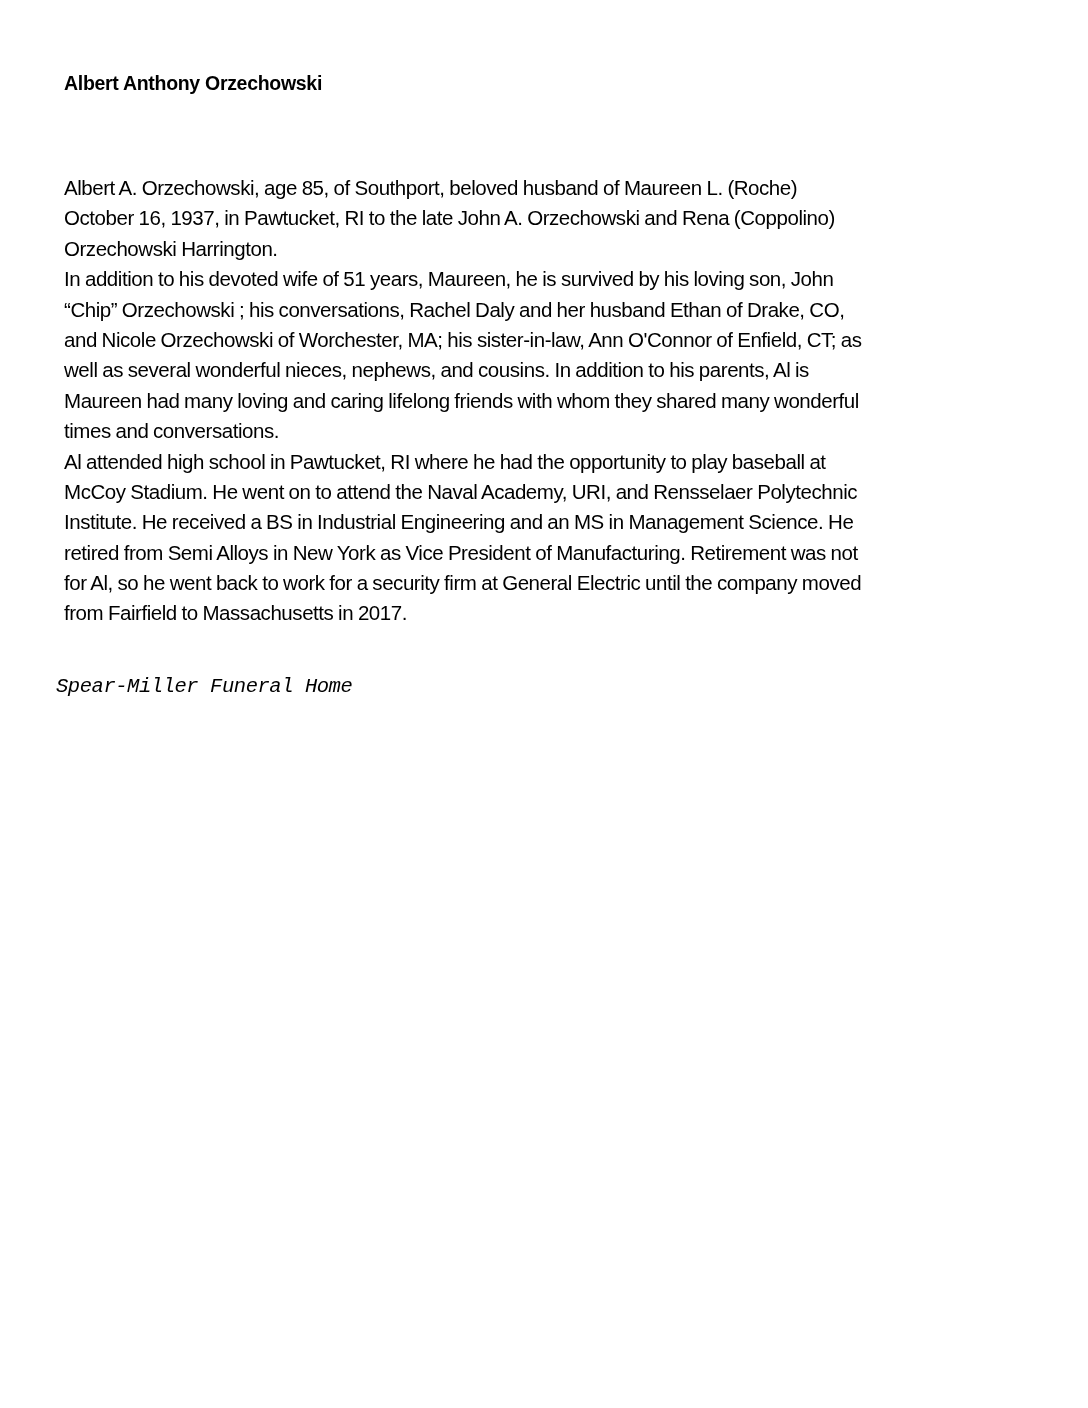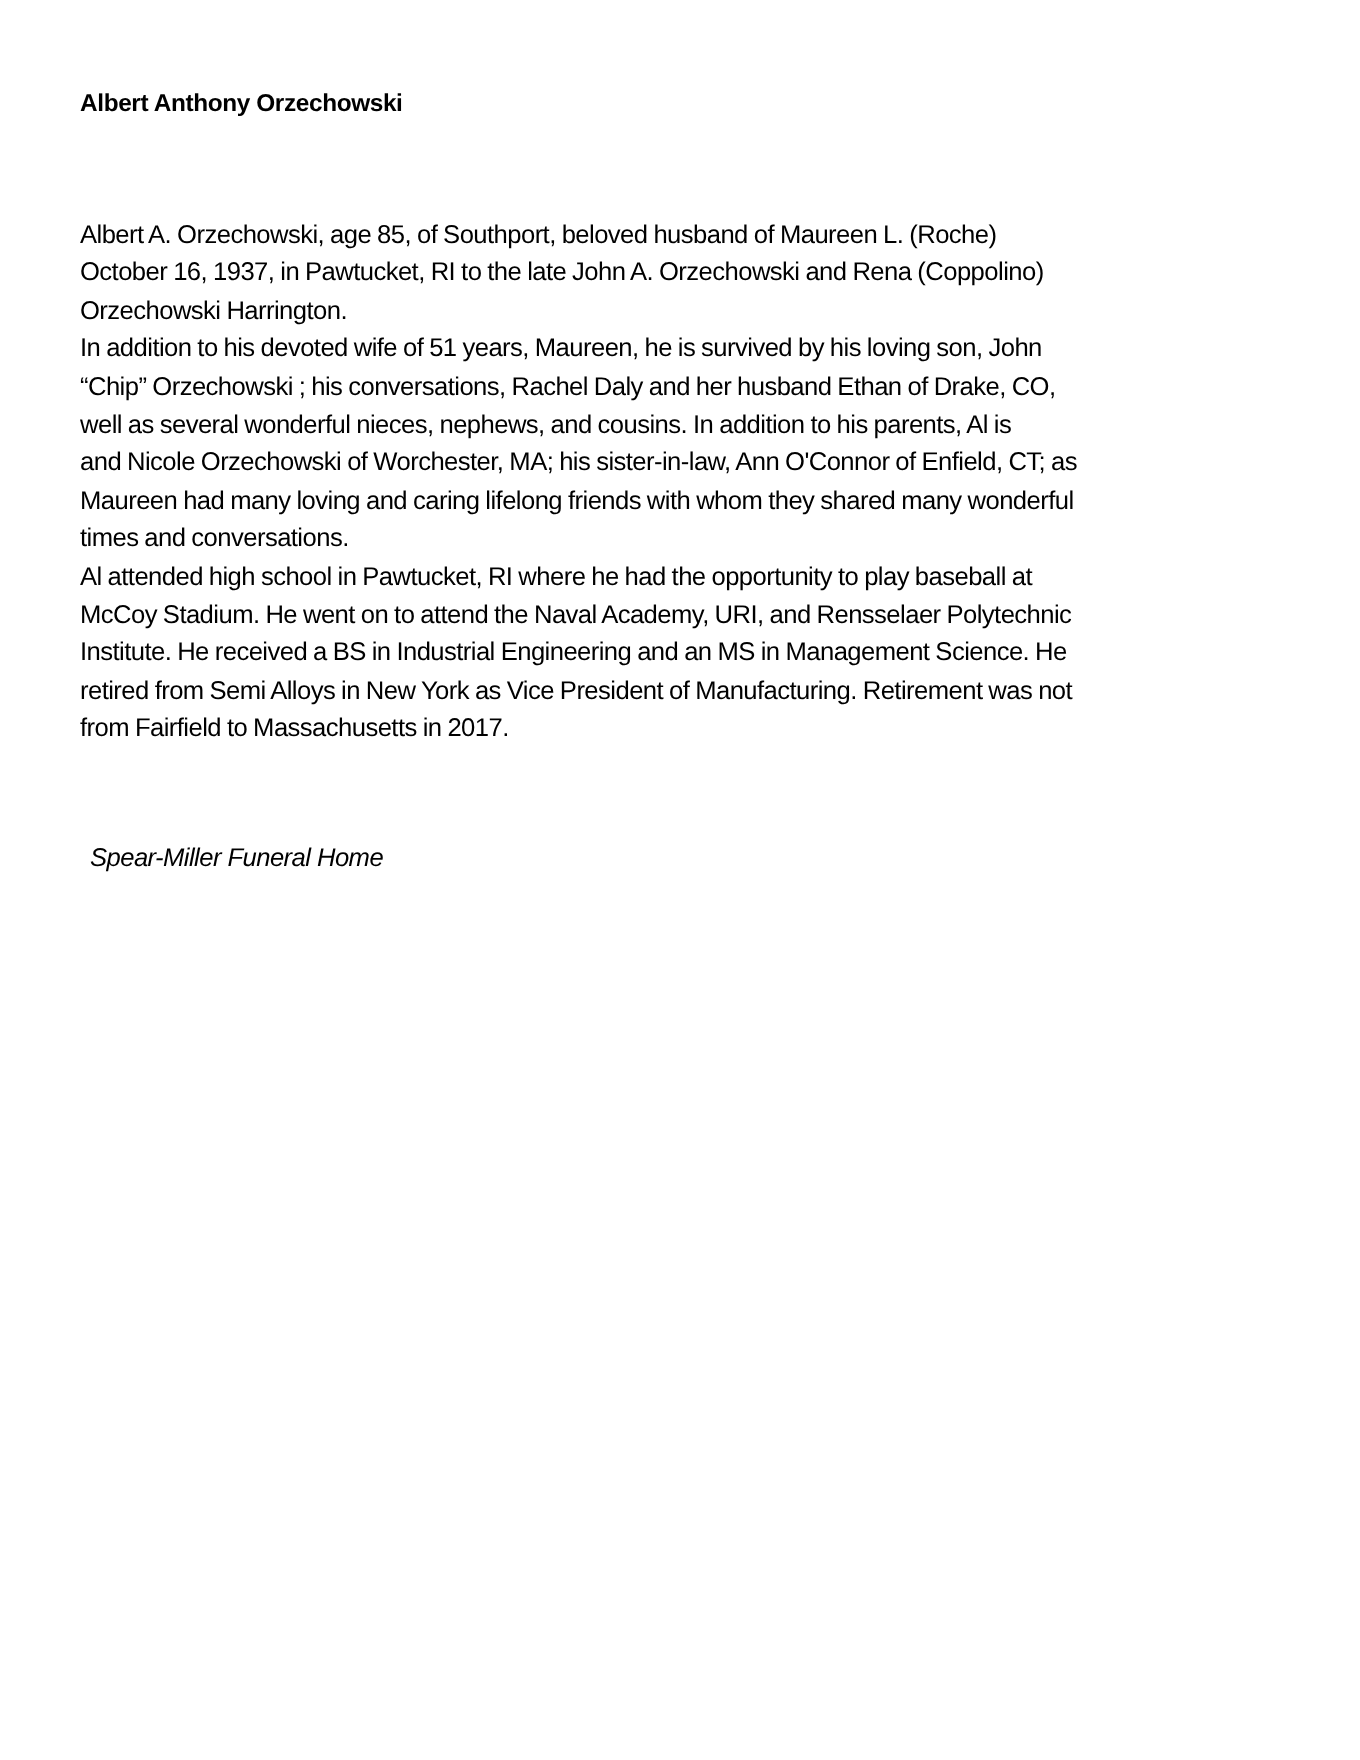--- a/index.html
+++ b/index.html
@@ -43,52 +43,54 @@
     .line {
       font-size: 20.5px;
       line-height: 30.4px;
       height: 30.4px;
       white-space: nowrap;
       letter-spacing: -0.45px;
       word-spacing: -0.5px;
     }
     .signature {
       position: absolute;
-      left: 72px;
+      left: 56px;
       top: 672px;
       font-size: 20.5px;
       font-style: italic;
       line-height: 30px;
       letter-spacing: -0.45px;
       white-space: nowrap;
+      font-family: Liberation Mono, monospace;
     }
   </style>
 </head>
 <body>
 
 <div class="page">
   <div class="title">Albert Anthony Orzechowski</div>
 
   <div class="body-block">
     <div>
       <div class="line">Albert A. Orzechowski, age 85, of Southport, beloved husband of Maureen L. (Roche)</div>
       <div class="line">October 16, 1937, in Pawtucket, RI to the late John A. Orzechowski and Rena (Coppolino)</div>
       <div class="line">Orzechowski Harrington.</div>
     </div>
     <div>
       <div class="line">In addition to his devoted wife of 51 years, Maureen, he is survived by his loving son, John</div>
       <div class="line">“Chip” Orzechowski ; his conversations, Rachel Daly and her husband Ethan of Drake, CO,</div>
+      <div class="line">and Nicole Orzechowski of Worchester, MA; his sister-in-law, Ann O'Connor of Enfield, CT; as</div>
       <div class="line">well as several wonderful nieces, nephews, and cousins. In addition to his parents, Al is</div>
-      <div class="line">and Nicole Orzechowski of Worchester, MA; his sister-in-law, Ann O'Connor of Enfield, CT; as</div>
       <div class="line">Maureen had many loving and caring lifelong friends with whom they shared many wonderful</div>
       <div class="line">times and conversations.</div>
     </div>
     <div>
       <div class="line">Al attended high school in Pawtucket, RI where he had the opportunity to play baseball at</div>
       <div class="line">McCoy Stadium. He went on to attend the Naval Academy, URI, and Rensselaer Polytechnic</div>
       <div class="line">Institute. He received a BS in Industrial Engineering and an MS in Management Science. He</div>
       <div class="line">retired from Semi Alloys in New York as Vice President of Manufacturing. Retirement was not</div>
+      <div class="line">for Al, so he went back to work for a security firm at General Electric until the company moved</div>
       <div class="line">from Fairfield to Massachusetts in 2017.</div>
     </div>
   </div>
 
   <div class="signature">Spear-Miller Funeral Home</div>
 </div>
 
 </body></html>

